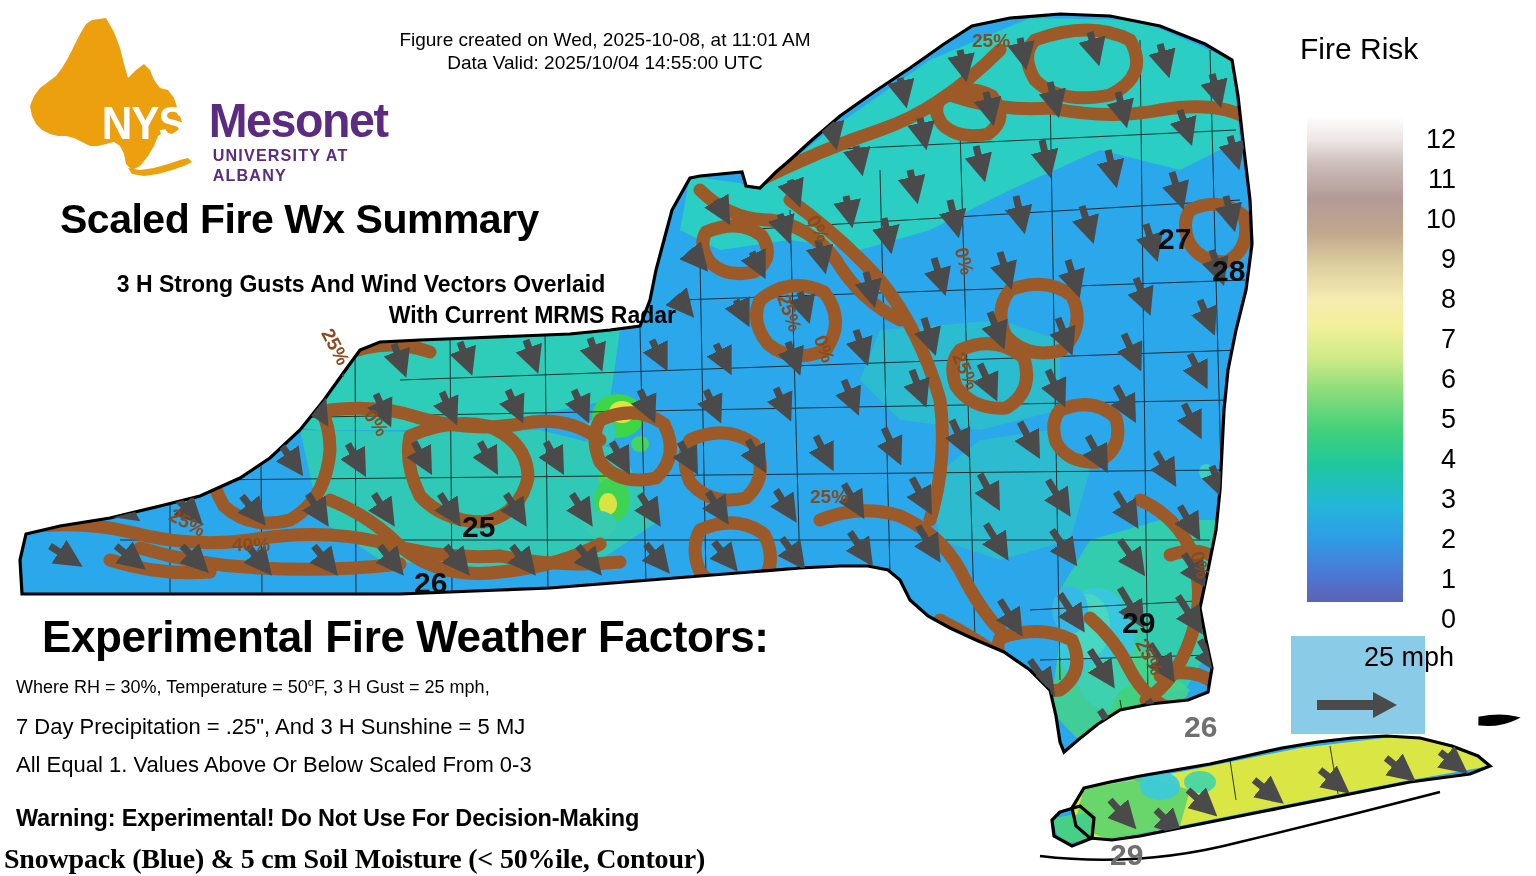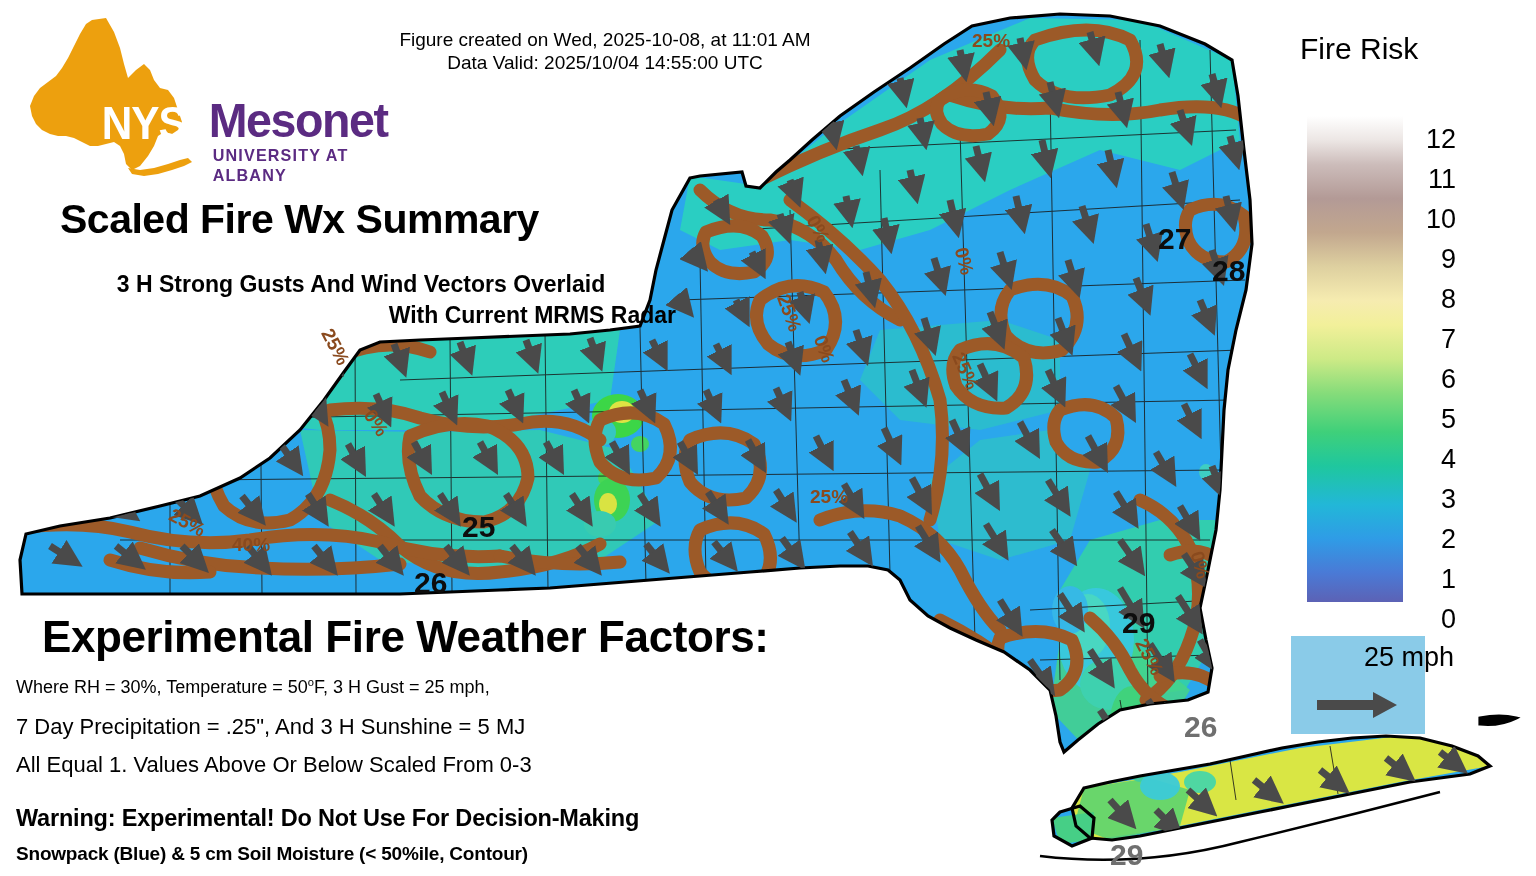--- a/index.html
+++ b/index.html
@@ -27,21 +27,21 @@
   #title-main{left:46px;top:196px;font-size:41px;font-weight:bold;letter-spacing:-0.5px;margin-left:14px;}
   #title-sub1{left:46px;top:256px;font-size:23px;font-weight:bold;width:630px;text-align:center;margin-top:15px;}
   #title-sub2{left:46px;top:302px;font-size:23px;font-weight:bold;width:630px;text-align:right;}
 
   
   #factors-heading{left:14px;top:612px;font-size:44px;font-weight:bold;letter-spacing:-0.4px;margin-left:28px;}
   #factors-l1{left:16px;top:676px;font-size:18px;}
   #factors-l2{left:16px;top:714px;font-size:22px;}
   #factors-l3{left:16px;top:752px;font-size:22px;}
   #warn-l1{left:16px;top:805px;font-size:23.5px;font-weight:bold;letter-spacing:-0.2px;}
-  #warn-l2{left:16px;top:843px;font-size:19px;font-weight:bold;letter-spacing:-0.2px;}
+  #warn-l2{left:4px;top:843px;font-size:28px;font-weight:bold;letter-spacing:-0.2px;font-family:Liberation Serif, serif;}
   .sup{font-size:0.62em;vertical-align:super;}
 
   
   #cbar-title{left:1300px;top:32px;font-size:30px;}
   #cbar-bar{left:1307px;top:116px;width:96px;height:486px;
      background:linear-gradient(to top,
         #5c62b5 0%,
         #4a7ad6 6%,
         #2f9ce6 13%,
         #22b7d8 20%,

